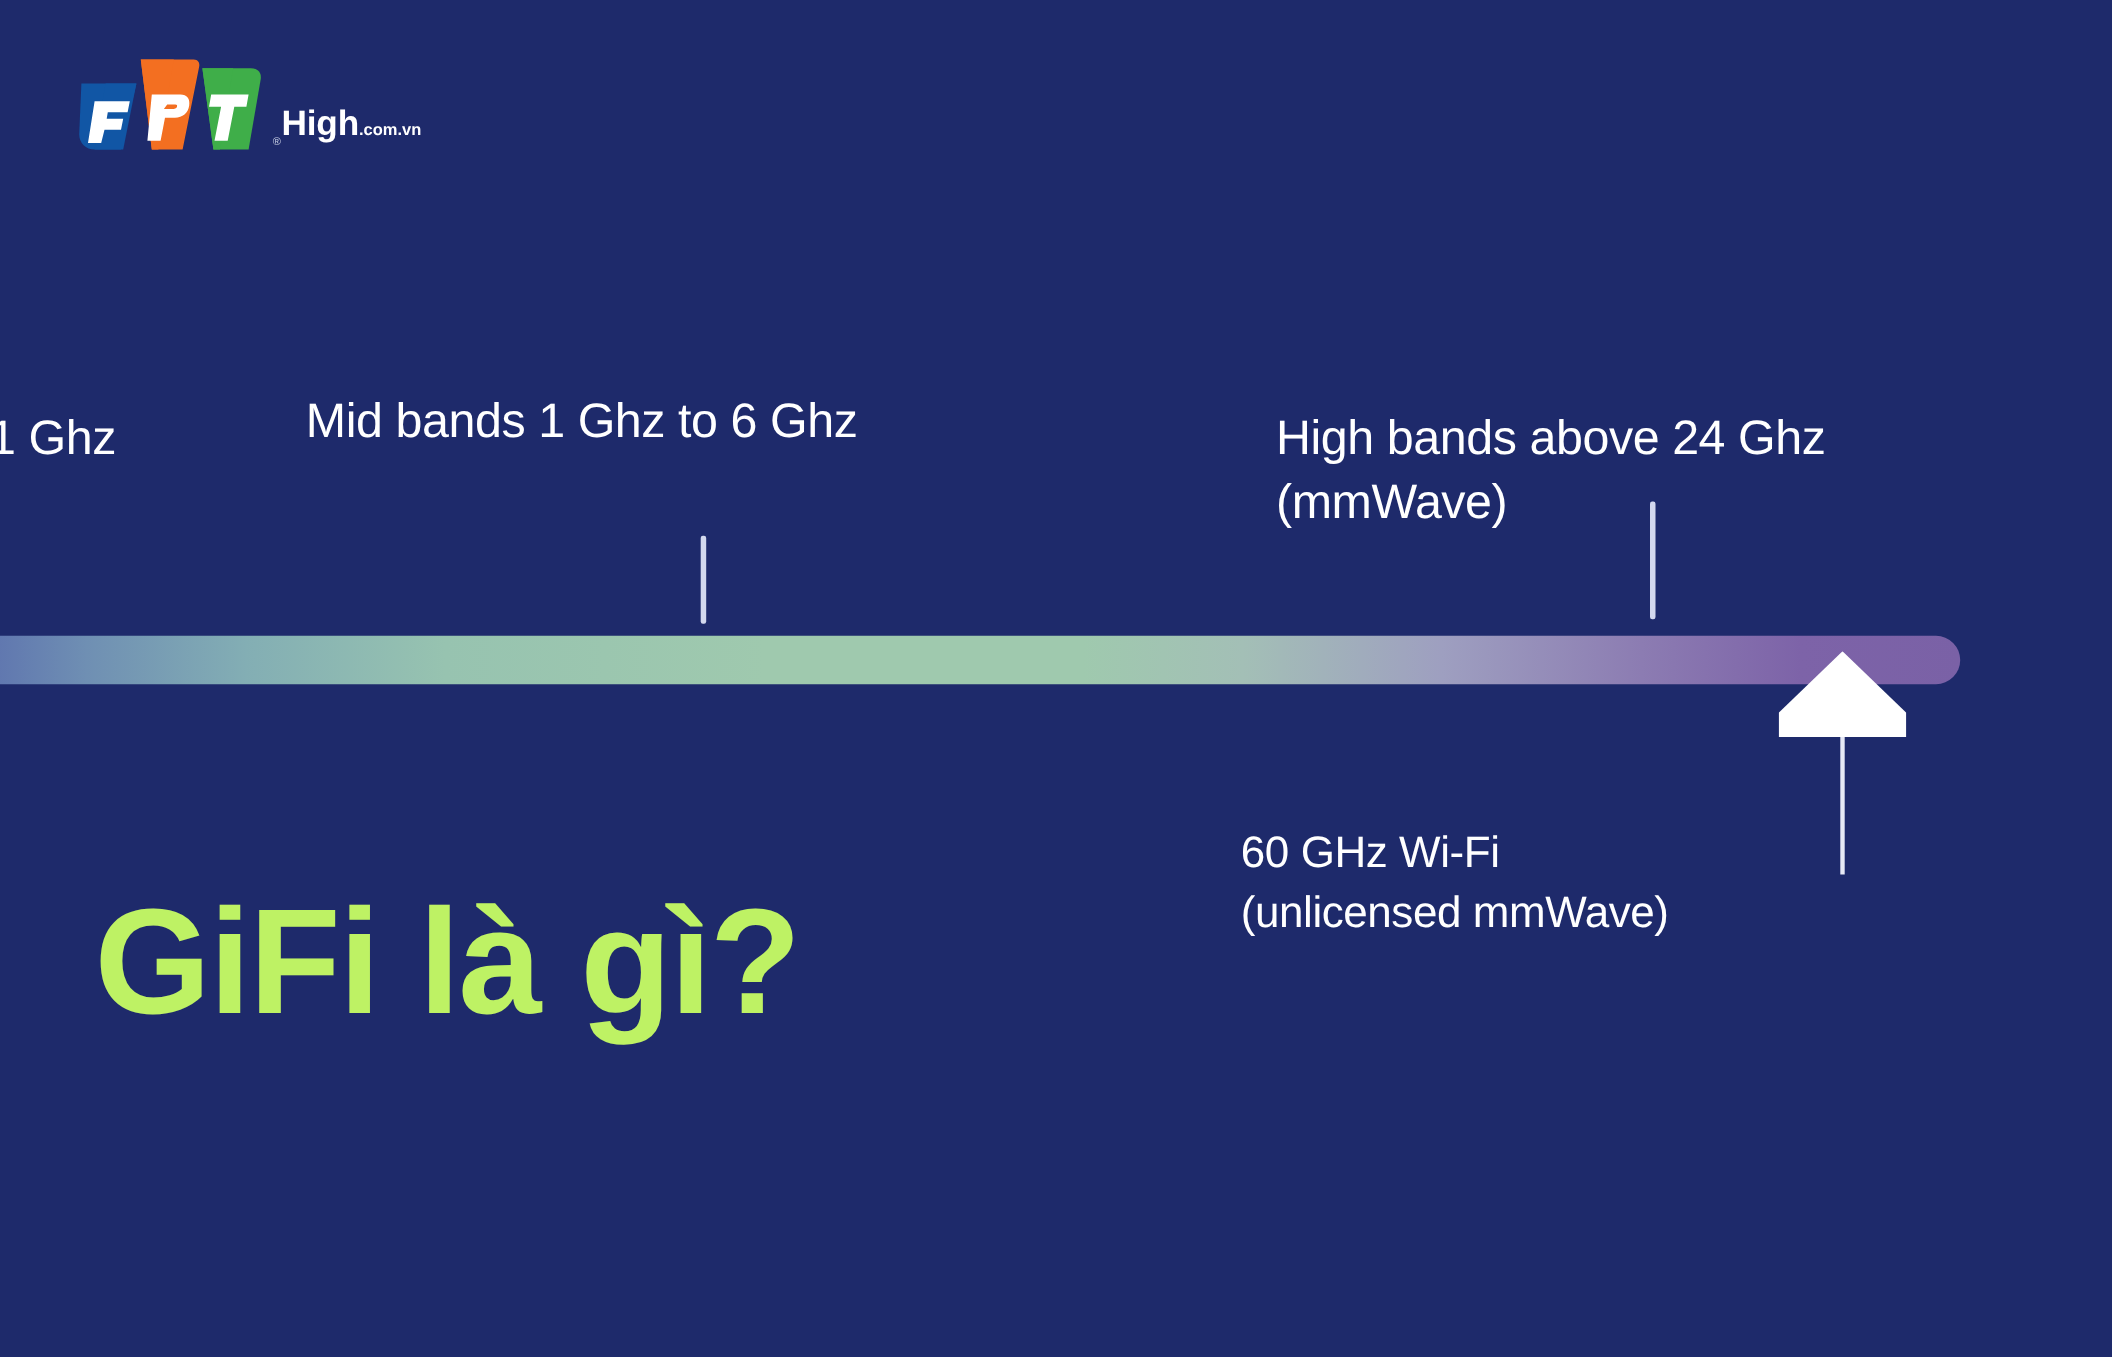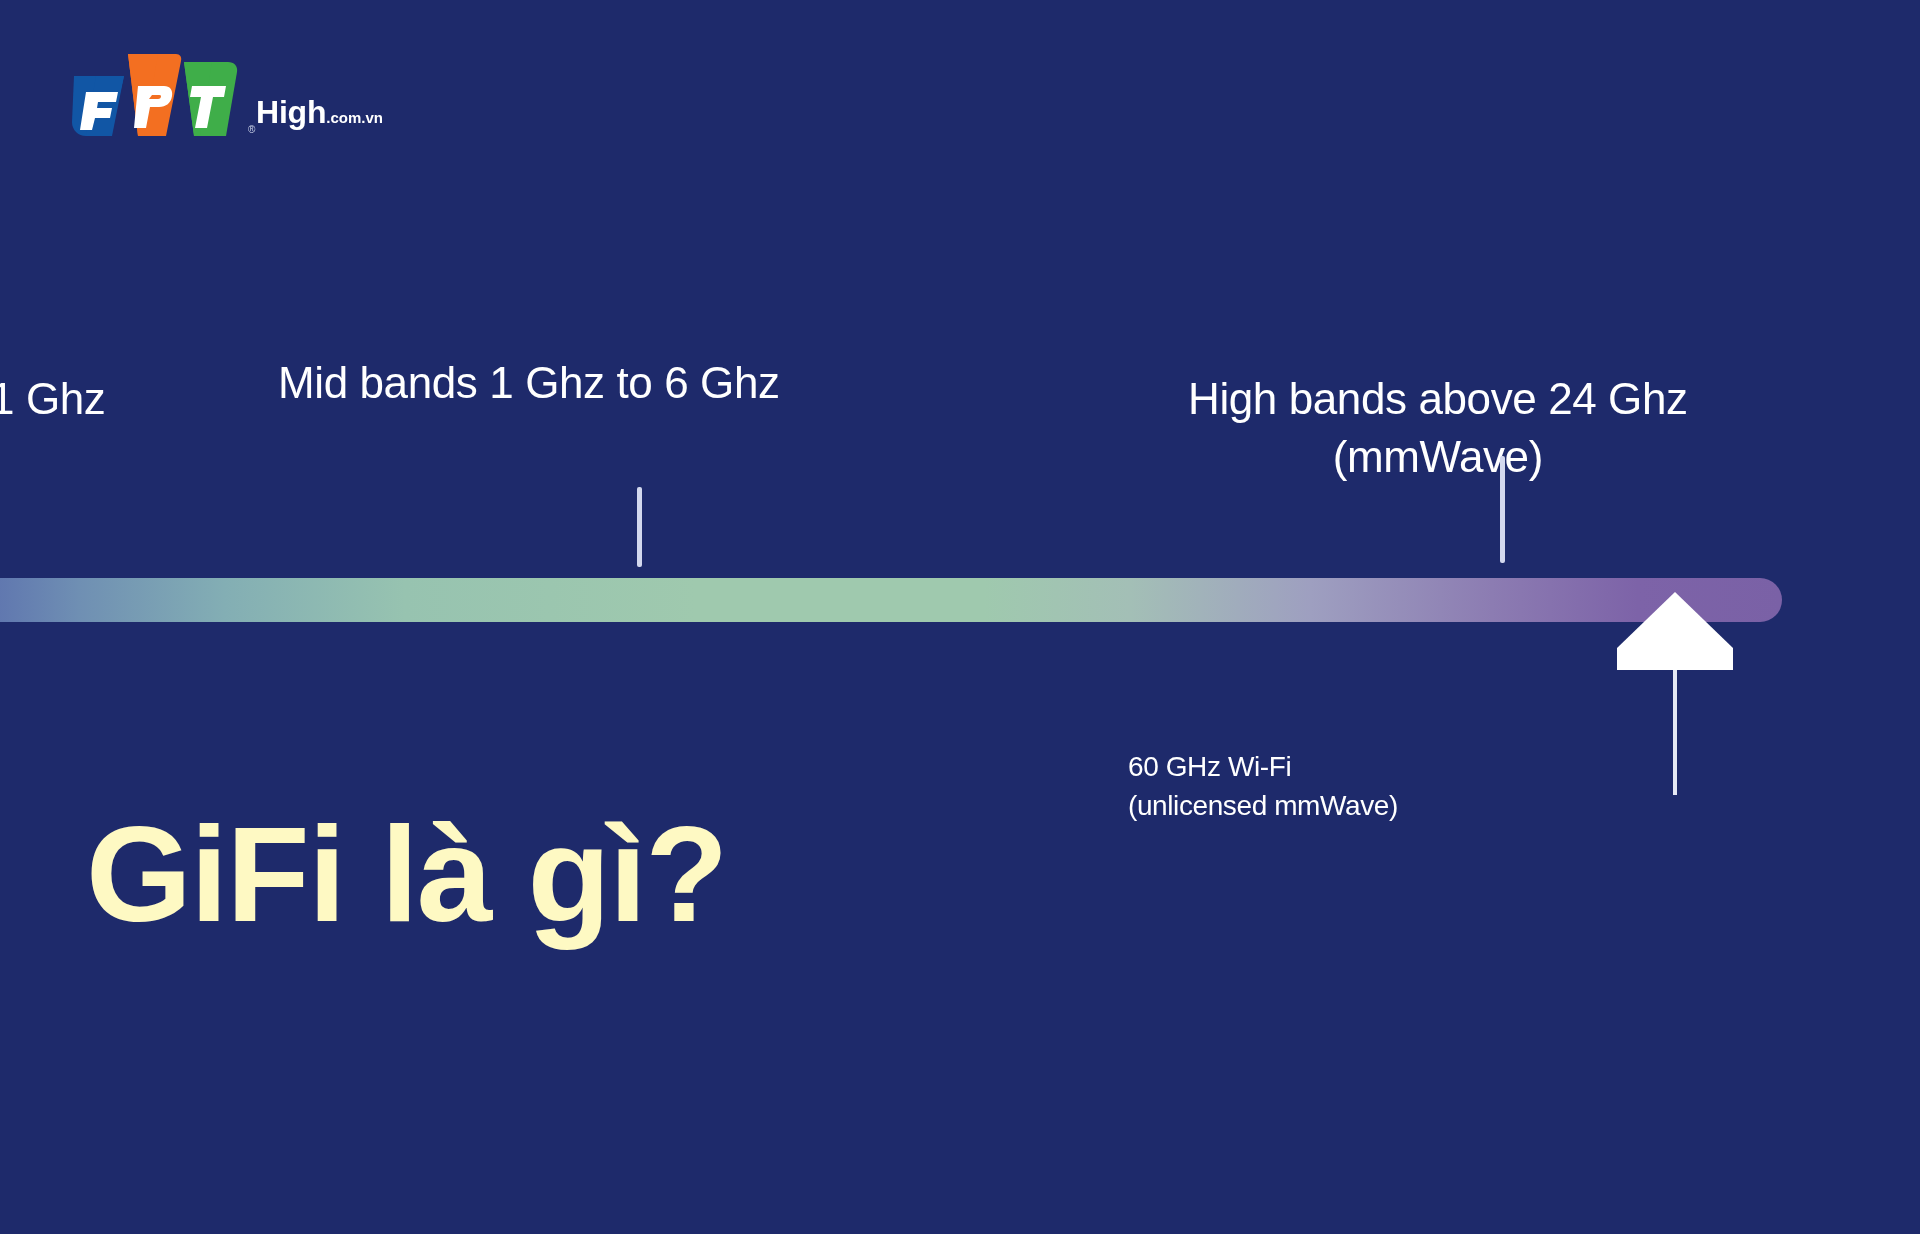--- a/index.html
+++ b/index.html
@@ -61,21 +61,21 @@
     position: absolute;
     color: #ffffff;
     font-size: 44px;
     font-weight: 400;
     line-height: 1.32;
     letter-spacing: -0.4px;
     white-space: pre-line;
   }
   #label-low  { left: -10px;  top: 370px; }
   #label-mid  { left: 278px;  top: 354px; }
-  #label-high { left: 1188px; top: 370px; text-align: center; }
+  #label-high { left: 1160px; top: 370px; }
 
   
   .tick {
     position: absolute;
     width: 5px;
     background: #d3d8ee;
     border-radius: 2px;
   }
   #tick-mid  { left: 637px;  top: 487px; height: 80px; }
   #tick-high { left: 1500px; top: 456px; height: 107px; }
@@ -118,33 +118,33 @@
     width: 116px;
     height: 78px;
   }
 
   
   #callout-60 {
     position: absolute;
     left: 1128px;
     top: 748px;
     color: #ffffff;
-    font-size: 28px;
+    font-size: 40px;
     font-weight: 400;
     line-height: 1.38;
     letter-spacing: -0.4px;
     white-space: pre-line;
   }
 
   
   #headline {
     position: absolute;
     left: 86px;
     top: 806px;
-    color: #fef9c3;
+    color: #bef264;
     font-size: 136px;
     font-weight: bold;
     letter-spacing: -1.5px;
     line-height: 1;
     white-space: nowrap;
   }
 </style>
 </head>
 <body>
 

